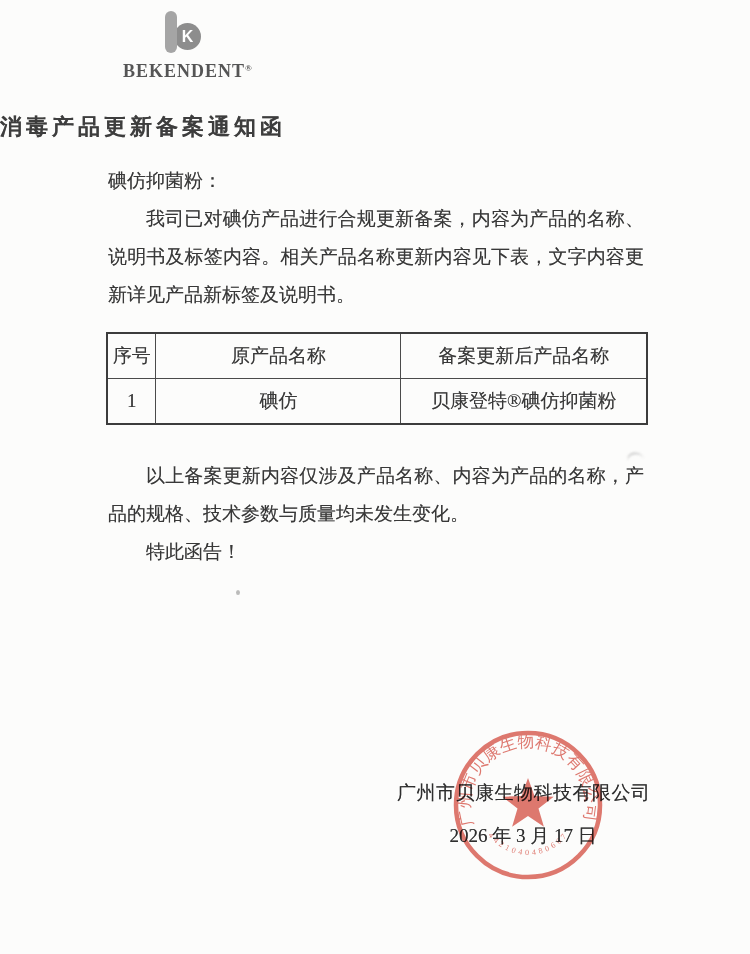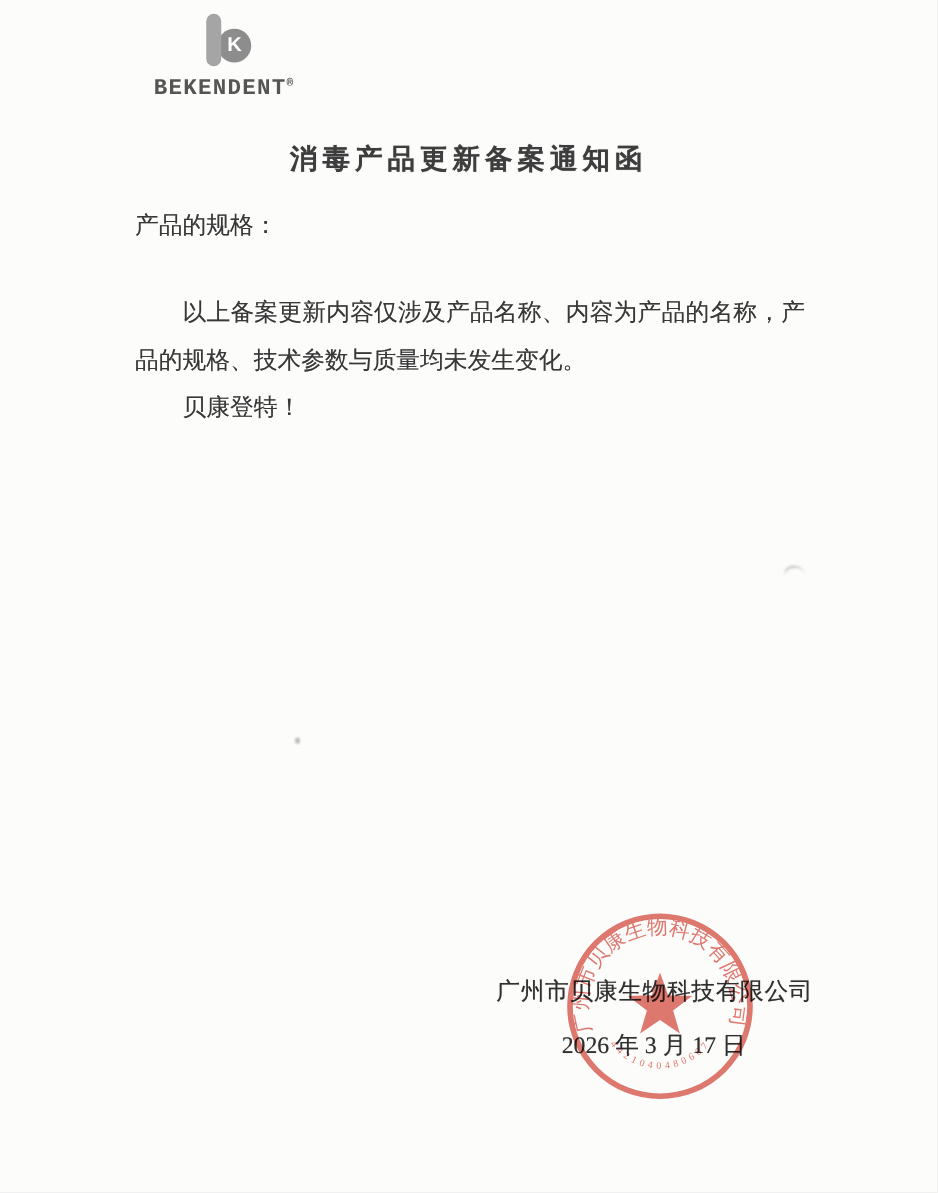--- a/index.html
+++ b/index.html
@@ -22,29 +22,29 @@
   .logo-circle span {
     color:#fff; font-family:"Liberation Sans", sans-serif;
     font-weight:bold; font-size:16px; line-height:1;
   }
   .logo-stem {
     position:absolute; left:52px; top:3px; width:12px; height:42px;
     border-radius:6px; background:#a5a5a5; z-index:2;
   }
   .logo-word {
     position:absolute; left:10px; top:53px;
-    font-family:Liberation Mono, monospace;
+    font-family:Liberation Serif, serif;
     font-weight:800; font-size:18px; letter-spacing:1px; color:#555;
     white-space:nowrap;
   }
   .logo-word sup { font-size:9px; vertical-align:6px; font-weight:700; }
   
   .doc-title {
     position:absolute; top:112px; left:0; width:100%;
-    text-align:center; font-size:22px; font-weight:bold;
+    font-size:22px; font-weight:bold;
     letter-spacing:4px; color:#3d3d3d;
     text-shadow:0 0 0.6px rgba(50,50,50,.55);
   }
   
   .body-text {
     position:absolute; left:108px; right:106px; top:162px;
     font-size:19px; line-height:38px; text-align:justify;
     text-shadow:0 0 0.5px rgba(50,50,50,.5);
   }
   .salutation { line-height:38px; }
@@ -95,25 +95,47 @@
     <div class="logo-circle">
       <span>K</span>
     </div>
     <div class="logo-stem"></div>
     <div class="logo-word"><span>BEKENDENT</span><sup>®</sup></div>
   </div>
 
   <div class="doc-title">消毒产品更新备案通知函</div>
 
   <div class="body-text">
-    <div class="salutation">产品的规格：</div>
+    <div class="salutation">碘仿抑菌粉：</div>
+    <p>我司已对碘仿产品进行合规更新备案，内容为产品的名称、说明书及标签内容。相关产品名称更新内容见下表，文字内容更新详见产品新标签及说明书。</p>
 
+    <table class="rename">
+      <colgroup>
+          <col class="c-idx">
+          <col class="c-old">
+          <col class="c-new">
+        </colgroup>
+      <thead>
+        <tr>
+          <th>序号</th>
+          <th>原产品名称</th>
+          <th>备案更新后产品名称</th>
+        </tr>
+      </thead>
+      <tbody>
+        <tr>
+          <td>1</td>
+          <td>碘仿</td>
+          <td>贝康登特®碘仿抑菌粉</td>
+        </tr>
+      </tbody>
+    </table>
 
     <p class="p-after-table">以上备案更新内容仅涉及产品名称、内容为产品的名称，产品的规格、技术参数与质量均未发生变化。</p>
-    <p>贝康登特！</p>
+    <p>特此函告！</p>
   </div>
 
   <div class="signature">
     <div class="company">广州市贝康生物科技有限公司</div>
     <div class="date">2026 年 3 月 17 日</div>
   </div>
 
   <svg class="stamp" viewBox="0 0 160 160">
     <defs>
       <path id="sealArcTop" d="M 25.5 99.8 A 58 58 0 1 1 134.5 99.8" fill="none"></path>

